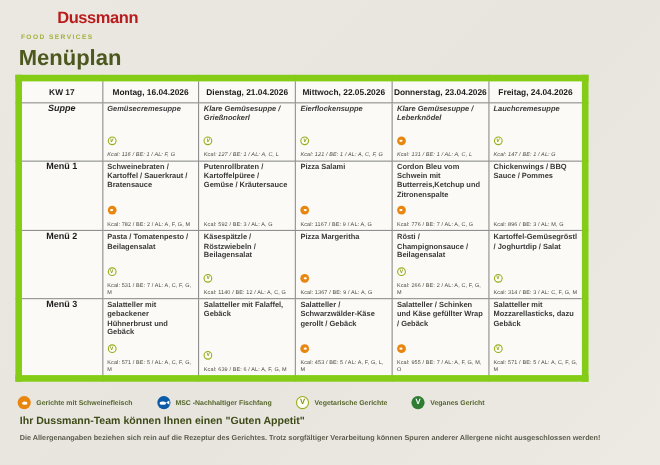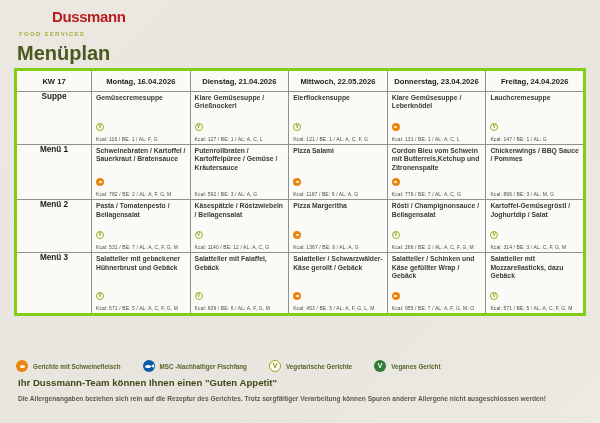--- a/index.html
+++ b/index.html
@@ -9,31 +9,31 @@
     background:linear-gradient(135deg,#eae8e1 0%,#e7e5de 55%,#eceae3 100%);
     position:relative; overflow:hidden; color:#2e2e2e;
   }
   .logo { position:absolute; left:18px; top:8px; font-size:15px; font-weight:800;
           letter-spacing:-0.4px; color:#b91c1c;margin-left:34px; }
   .tagline { position:absolute; left:19px; top:31px; font-size:6px; font-weight:700;
              letter-spacing:1.3px; color:#a3b13c; }
   .pagetitle { position:absolute; left:17px; top:42px; font-size:20px; font-weight:800;
                color:#4c581e; }
 
-  table.menu { position:absolute; left:14px; top:68px; width:572px;
+  table.menu { position:absolute; left:14px; top:68px; width:521px;
                border-collapse:collapse; table-layout:fixed;
-               border:3px solid #84cc16; }
+               border:6px solid #84cc16; }
   table.menu col.c0 { width:76px; }
   table.menu th, table.menu td {
     border:1px solid #8f8f8f; background:#fbfaf6; vertical-align:top; }
   tr.hdr th { height:22px; vertical-align:middle; text-align:center;
               font-size:7.6px; font-weight:700; color:#1c1c1c; }
   th.rowlabel { vertical-align:middle; text-align:center; font-size:8.2px;
                 font-weight:700; color:#1c1c1c; }
-  tr.r1 td, tr.r1 th { height:53px; }
+  tr.r1 td, tr.r1 th { height:53px;font-style:italic; }
   tr.r2 td, tr.r2 th { height:53px; }
   tr.r3 td, tr.r3 th { height:53px; }
   tr.r4 td, tr.r4 th { height:62px; }
   .cw { display:flex; flex-direction:column; height:100%; padding:2px 4px 2px 4px; }
   .dish { font-size:6.8px; font-weight:700; color:#3a3a3a; line-height:1.25; }
   .foot { margin-top:auto; }
   .info { font-size:5px; color:#4c4c40; letter-spacing:0.1px; margin-top:1px; }
 
   .ic { width:8px; height:8px; border-radius:50%; display:inline-block; position:relative; }
   .ic-none { visibility:hidden; }

